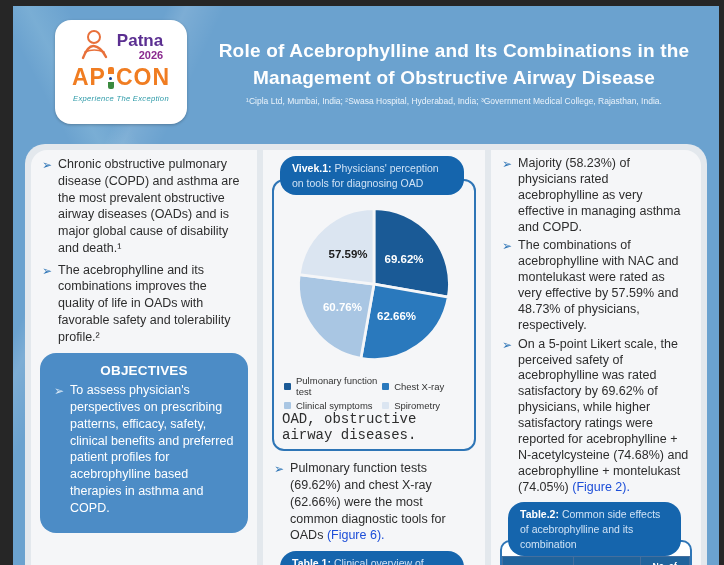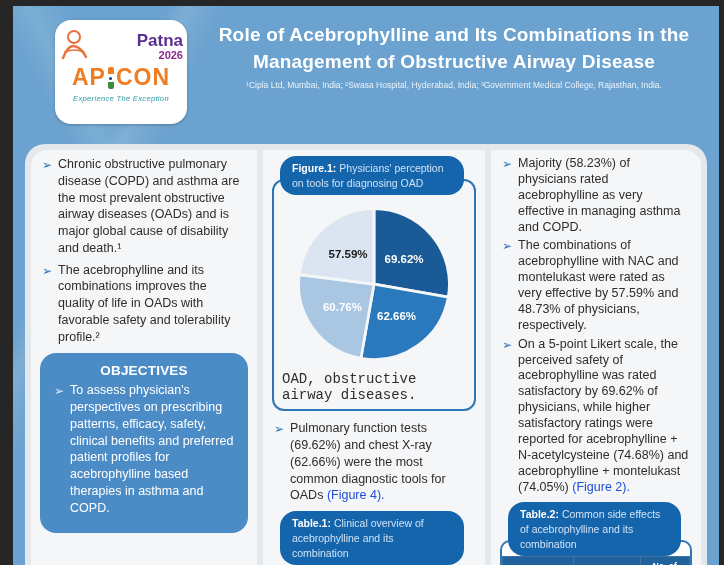--- a/index.html
+++ b/index.html
@@ -6,31 +6,31 @@
     font-family:"Liberation Sans", sans-serif;}
   *{box-sizing:border-box;}
   .poster{position:absolute;left:13px;top:6px;width:706px;height:559px;background:#6ba2cf;overflow:hidden;}
   .poster::before{content:"";position:absolute;inset:0;pointer-events:none;background:
     linear-gradient(115deg, transparent 16%, rgba(255,255,255,.12) 18%, transparent 22%),
     linear-gradient(62deg, transparent 28%, rgba(210,245,245,.14) 31%, transparent 35%);}
   
   .header{position:relative;height:138px;}
   .logo-card{position:absolute;left:42px;top:14px;width:132px;height:104px;background:#fff;
     border-radius:16px;padding:6px 4px 4px;text-align:center;box-shadow:0 1px 3px rgba(0,0,0,.25);}
-  .logo-row{display:flex;align-items:center;justify-content:space-between;gap:4px;height:40px;}
+  .logo-row{display:flex;align-items:center;justify-content:center;gap:4px;height:40px;}
   .logo-patna{line-height:1;text-align:left;}
   .logo-city{color:#5b2f91;font-weight:bold;font-size:17px;}
   .logo-year{color:#8a2a8f;font-weight:bold;font-size:11px;text-align:right;margin-top:1px;}
   .logo-name{color:#f07d22;font-weight:bold;font-size:23px;letter-spacing:1px;line-height:1;display:flex;align-items:center;justify-content:center;gap:2px;}
   .flag-i{display:inline-block;width:6px;height:22px;border-radius:2px;
     background:linear-gradient(180deg,#f07d22 0 34%,#ffffff 34% 66%,#3b8a3f 66% 100%);
     position:relative;}
   .flag-i::after{content:"";position:absolute;left:1.5px;top:10px;width:3px;height:3px;border-radius:50%;background:#123a8f;}
   .logo-tagline{color:#2d9aa8;font-style:italic;font-size:7.6px;margin-top:5px;letter-spacing:.3px;}
-  .title-block{margin-left:188px;margin-right:12px;text-align:center;color:#fff;padding-top:16px;}
+  .title-block{margin-left:188px;margin-right:12px;text-align:center;color:#fff;padding-top:32px;}
   .title-block h1{margin:0;font-size:19px;line-height:1.42;font-weight:bold;letter-spacing:.2px;}
   .authors{margin:7px 0 0;font-size:11px;line-height:1.4;color:#ffffff;}
   .authors .lead{font-weight:bold;}
   .affil{margin:4px 0 16px;font-size:8.5px;color:#eaf3fb;}
   
   .panel{position:absolute;left:12px;right:12px;top:138px;height:640px;background:#e3e8ed;
     border-radius:20px 20px 0 0;padding:6px;display:flex;gap:6px;}
   .col{background:#f5f6f8;padding:6px 9px;overflow:hidden;}
   .col-left{width:226px;border-radius:16px 0 0 0;}
   .col-mid{width:222px;}
@@ -133,40 +133,58 @@
             <span class="arrow">➢</span>
             <span>To assess physician's perspectives on prescribing patterns, efficacy, safety, clinical benefits and preferred patient profiles for acebrophylline based therapies in asthma and COPD.</span>
           </li>
         </ul>
       </div>
 
     </section>
 
     <section class="col col-mid">
       <div class="tab">
-        <span class="tab-label">Figure.1:</span><span class="tab-caption">Physicians' perception on tools for diagnosing OAD</span>
+        <span class="tab-label">Vivek.1:</span><span class="tab-caption">Physicians' perception on tools for diagnosing OAD</span>
       </div>
       <div class="fig-box">
         <svg id="pie-svg" viewBox="0 0 200 182">
             <path d="M 100 90 L 100.00 8.00 A 82 82 0 0 1 180.75 104.24 Z" fill="#1a5a96" stroke="#f5f6f8" stroke-width="3" stroke-linejoin="round"></path>
             <text x="132.7" y="66.6" fill="#ffffff" text-anchor="middle" font-size="12.5" font-weight="bold">69.62%</text>
             <path d="M 100 90 L 180.75 104.24 A 82 82 0 0 1 85.75 170.75 Z" fill="#2a79bd" stroke="#f5f6f8" stroke-width="3" stroke-linejoin="round"></path>
             <text x="124.5" y="128.9" fill="#ffffff" text-anchor="middle" font-size="12.5" font-weight="bold">62.66%</text>
             <path d="M 100 90 L 85.75 170.75 A 82 82 0 0 1 18.66 79.61 Z" fill="#a9c6e3" stroke="#f5f6f8" stroke-width="3" stroke-linejoin="round"></path>
             <text x="65.7" y="119.3" fill="#ffffff" text-anchor="middle" font-size="12.5" font-weight="bold">60.76%</text>
             <path d="M 100 90 L 18.66 79.61 A 82 82 0 0 1 100.00 8.00 Z" fill="#dbe5f1" stroke="#f5f6f8" stroke-width="3" stroke-linejoin="round"></path>
             <text x="71.8" y="62.0" fill="#1b1b1b" text-anchor="middle" font-size="12.5" font-weight="bold">57.59%</text>
           </svg>
+        <div class="legend">
+          <div class="legend-item">
+            <span class="legend-dot" style="background: rgb(26, 90, 150);"></span>
+            <span>Pulmonary function test</span>
+          </div>
+          <div class="legend-item">
+            <span class="legend-dot" style="background: rgb(42, 121, 189);"></span>
+            <span>Chest X-ray</span>
+          </div>
+          <div class="legend-item">
+            <span class="legend-dot" style="background: rgb(169, 198, 227);"></span>
+            <span>Clinical symptoms</span>
+          </div>
+          <div class="legend-item">
+            <span class="legend-dot" style="background: rgb(219, 229, 241);"></span>
+            <span>Spirometry</span>
+          </div>
+        </div>
         <div class="fig-footnote">OAD, obstructive airway diseases.</div>
       </div>
 
       <ul class="bullets mid-bullet">
         <li>
           <span class="arrow">➢</span>
-          <span><span>Pulmonary function tests (69.62%) and chest X-ray (62.66%) were the most common diagnostic tools for OADs </span><span class="link">(Figure 4).</span></span>
+          <span><span>Pulmonary function tests (69.62%) and chest X-ray (62.66%) were the most common diagnostic tools for OADs </span><span class="link">(Figure 6).</span></span>
         </li>
       </ul>
 
       <div class="tbl-wrap">
         <div class="tab">
           <span class="tab-label">Table.1:</span><span class="tab-caption">Clinical overview of acebrophylline and its combination</span>
         </div>
 
       </div>
     </section>

